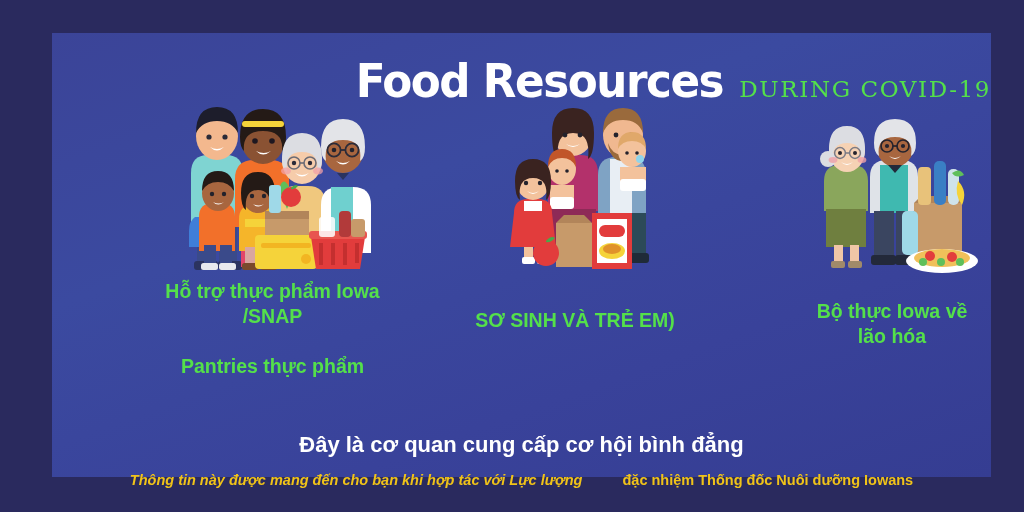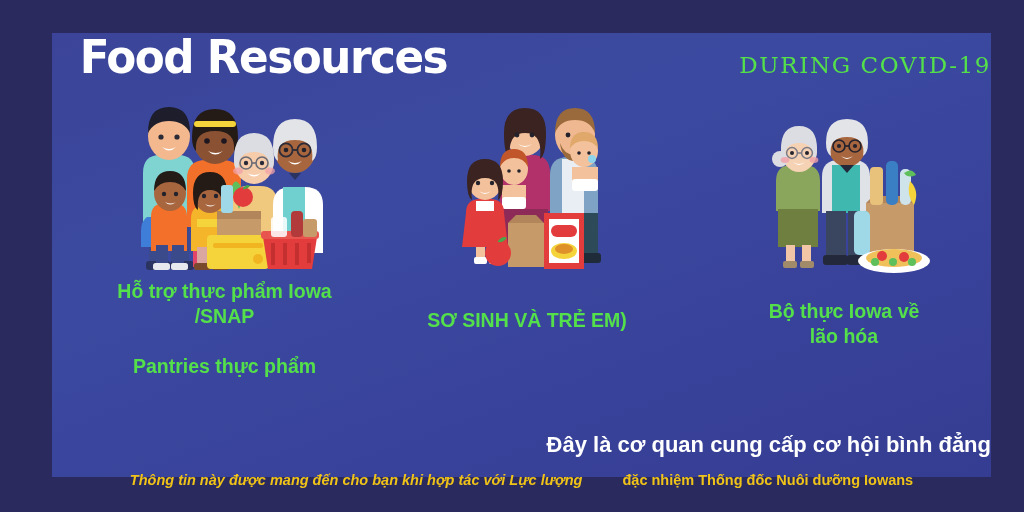--- a/index.html
+++ b/index.html
@@ -12,22 +12,22 @@
     position:relative;width:1024px;height:512px;
     background:#2a2a5e;
   }
   
   .panel{
     position:absolute;left:52px;top:33px;width:939px;height:444px;
     background:linear-gradient(160deg,#3b4498 0%,#3b4aa0 35%,#39429a 70%,#353d92 100%);
   }
   
   .header{
-    position:absolute;left:0;top:0;width:939px;
-    display:flex;align-items:baseline;justify-content:space-between;
+    position:absolute;left:0;top:24px;width:939px;
+    display:flex;align-items:baseline;justify-content:flex-end;
   }
   .title{
     color:#ffffff;
     font-family:"DejaVu Sans","Liberation Sans",sans-serif;
     font-weight:bold;
     font-size:47px;
     letter-spacing:-1.6px;
     transform:scaleX(0.93);
     transform-origin:right center;
     line-height:1;
@@ -39,21 +39,21 @@
     font-size:23px;
     letter-spacing:1.6px;
     margin-left:16px;
     white-space:nowrap;
     line-height:1;
   }
   
   .cols{
     position:absolute;left:0;top:60px;width:939px;height:330px;
   }
-  .col{position:absolute;text-align:center;}
+  .col{position:absolute;text-align:center;padding-left:48px;}
   .col-1{left:0px;   top:0px;  width:345px;}
   .col-2{left:325px; top:8px;  width:300px;}
   .col-3{left:645px; top:22px; width:294px;}
 
   .art{position:relative;margin:0 auto;}
   .art-1{width:200px;height:178px;}
   .art-2{width:190px;height:168px;}
   .art-3{width:180px;height:162px;}
 
   .cap{
@@ -63,21 +63,21 @@
     line-height:1.28;
     margin-top:8px;
     white-space:pre-line;
   }
   .cap-2a{margin-top:6px;}
   .cap-2b{margin-top:14px;}
   .cap-3{margin-top:22px;}
 
   
   .foot1{
-    position:absolute;left:0;top:400px;width:939px;text-align:right;
+    position:absolute;left:0;top:400px;width:939px;text-align:center;
     color:#ffffff;font-weight:bold;font-size:22px;line-height:1.1;
   }
   .foot2{
     position:absolute;left:0;top:440px;width:939px;text-align:center;
     color:#f0c319;font-weight:bold;font-size:14.5px;line-height:1.1;
   }
   .foot2 .it{font-style:italic;}
   .foot2 .up{font-style:normal;margin-left:36px;}
 
   svg{display:block;}

